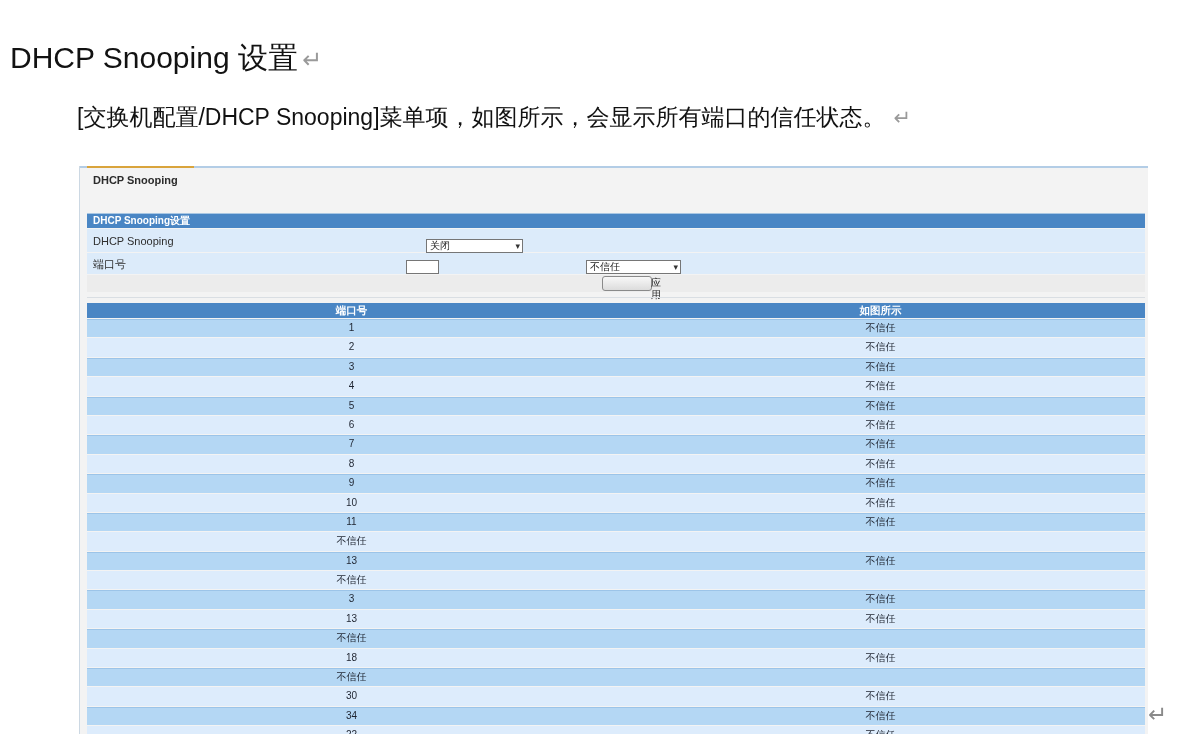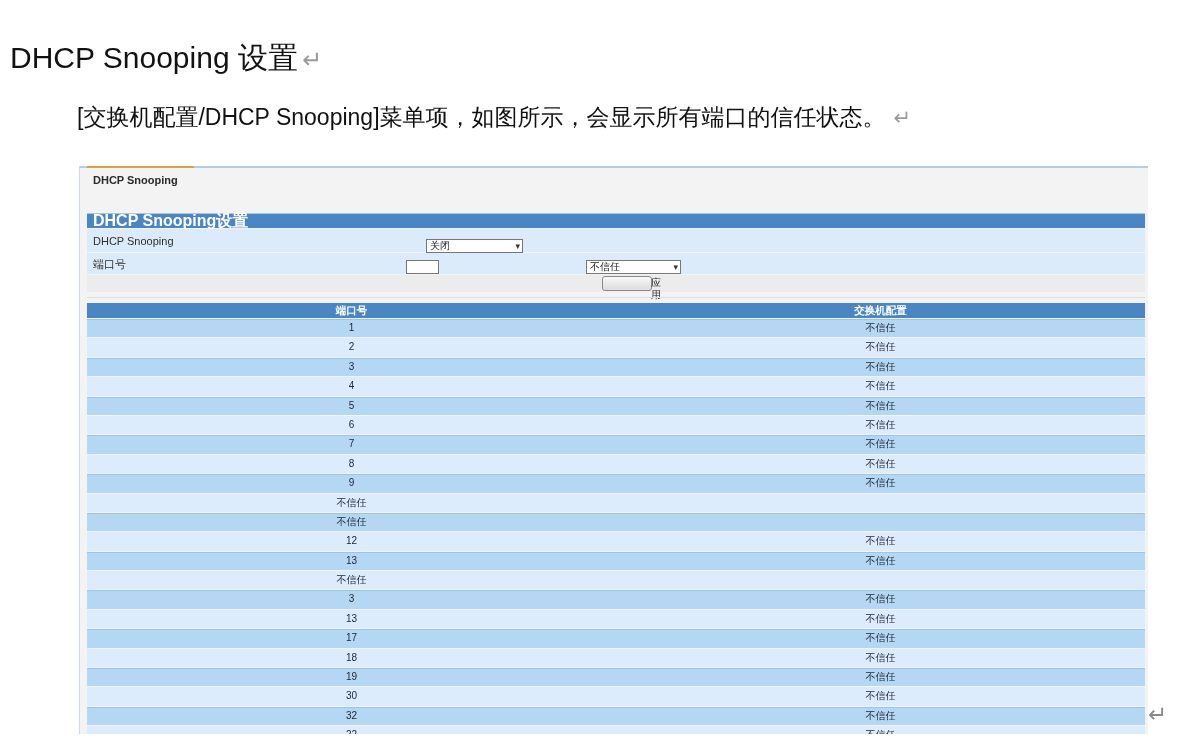--- a/index.html
+++ b/index.html
@@ -25,21 +25,21 @@
   
   .shot{position:absolute;left:79px;top:166px;width:1069px;height:568px;
         background:#f3f3f3;border-left:1px solid #ccd8e3;overflow:hidden;
         font-size:11px;color:#333;}
   .shot .topline{position:absolute;left:0;top:0;width:100%;height:2px;background:var(--top-line);}
   .shot .topline .accent{position:absolute;left:7px;top:0;width:107px;height:2px;background:var(--tab-accent);}
   .tab-label{position:absolute;left:13px;top:8px;font-weight:bold;font-size:11px;color:#2b2b2b;}
 
   .section-bar{position:absolute;left:7px;top:47px;width:1058px;height:15px;
                background:var(--bar-blue);border-top:1px solid #a9c7e3;}
-  .section-bar span{display:block;padding-left:6px;line-height:14px;color:#fff;font-weight:bold;font-size:16px;}
+  .section-bar span{display:block;padding-left:6px;line-height:14px;color:#fff;font-weight:bold;font-size:10px;}
 
   .form-row{position:absolute;left:7px;width:1058px;background:var(--form-row);}
   .form-row .lbl{position:absolute;left:6px;top:50%;transform:translateY(-50%);font-size:11px;color:#2e2e2e;}
   .row-dhcp{top:63px;height:23px;}
   .row-port{top:87px;height:21px;}
   .btn-row{position:absolute;left:7px;top:109px;width:1058px;height:17px;background:#ececec;}
 
   .fake-select{position:absolute;height:14px;background:#fff;border:1px solid #767676;
                font-size:10px;color:#222;line-height:12px;padding-left:3px;cursor:default;margin-left:20px;}
   .fake-select .caret{position:absolute;right:2px;top:0;line-height:12px;font-size:9px;color:#333;}
@@ -105,21 +105,21 @@
       <span>不信任</span>
       <span class="caret">▾</span>
     </div>
 
     <div class="apply-btn">应用</div>
 
     <div class="divider"></div>
 
     <div class="thead">
       <div class="hcell">端口号</div>
-      <div class="hcell">交换机配置</div>
+      <div class="hcell">如图所示</div>
     </div>
 
     <div class="tbody">
         <div class="trow odd">
           <div class="tcell">1</div>
           <div class="tcell">不信任</div>
         </div>
         <div class="trow even">
           <div class="tcell">2</div>
           <div class="tcell">不信任</div>
@@ -146,62 +146,61 @@
         </div>
         <div class="trow even">
           <div class="tcell">8</div>
           <div class="tcell">不信任</div>
         </div>
         <div class="trow odd">
           <div class="tcell">9</div>
           <div class="tcell">不信任</div>
         </div>
         <div class="trow even">
-          <div class="tcell">不信任</div>
-        </div>
-        <div class="trow odd">
-          <div class="tcell">不信任</div>
-        </div>
-        <div class="trow even">
-          <div class="tcell">12</div>
+          <div class="tcell">10</div>
+          <div class="tcell">不信任</div>
+        </div>
+        <div class="trow odd">
+          <div class="tcell">11</div>
+          <div class="tcell">不信任</div>
+        </div>
+        <div class="trow even">
           <div class="tcell">不信任</div>
         </div>
         <div class="trow odd">
           <div class="tcell">13</div>
           <div class="tcell">不信任</div>
         </div>
         <div class="trow even">
           <div class="tcell">不信任</div>
         </div>
         <div class="trow odd">
           <div class="tcell">3</div>
           <div class="tcell">不信任</div>
         </div>
         <div class="trow even">
           <div class="tcell">13</div>
           <div class="tcell">不信任</div>
         </div>
         <div class="trow odd">
-          <div class="tcell">17</div>
           <div class="tcell">不信任</div>
         </div>
         <div class="trow even">
           <div class="tcell">18</div>
           <div class="tcell">不信任</div>
         </div>
         <div class="trow odd">
-          <div class="tcell">19</div>
           <div class="tcell">不信任</div>
         </div>
         <div class="trow even">
           <div class="tcell">30</div>
           <div class="tcell">不信任</div>
         </div>
         <div class="trow odd">
-          <div class="tcell">32</div>
+          <div class="tcell">34</div>
           <div class="tcell">不信任</div>
         </div>
         <div class="trow even">
           <div class="tcell">22</div>
           <div class="tcell">不信任</div>
         </div>
       </div>
   </div>
 
   <div class="bottom-ret">↵</div>

